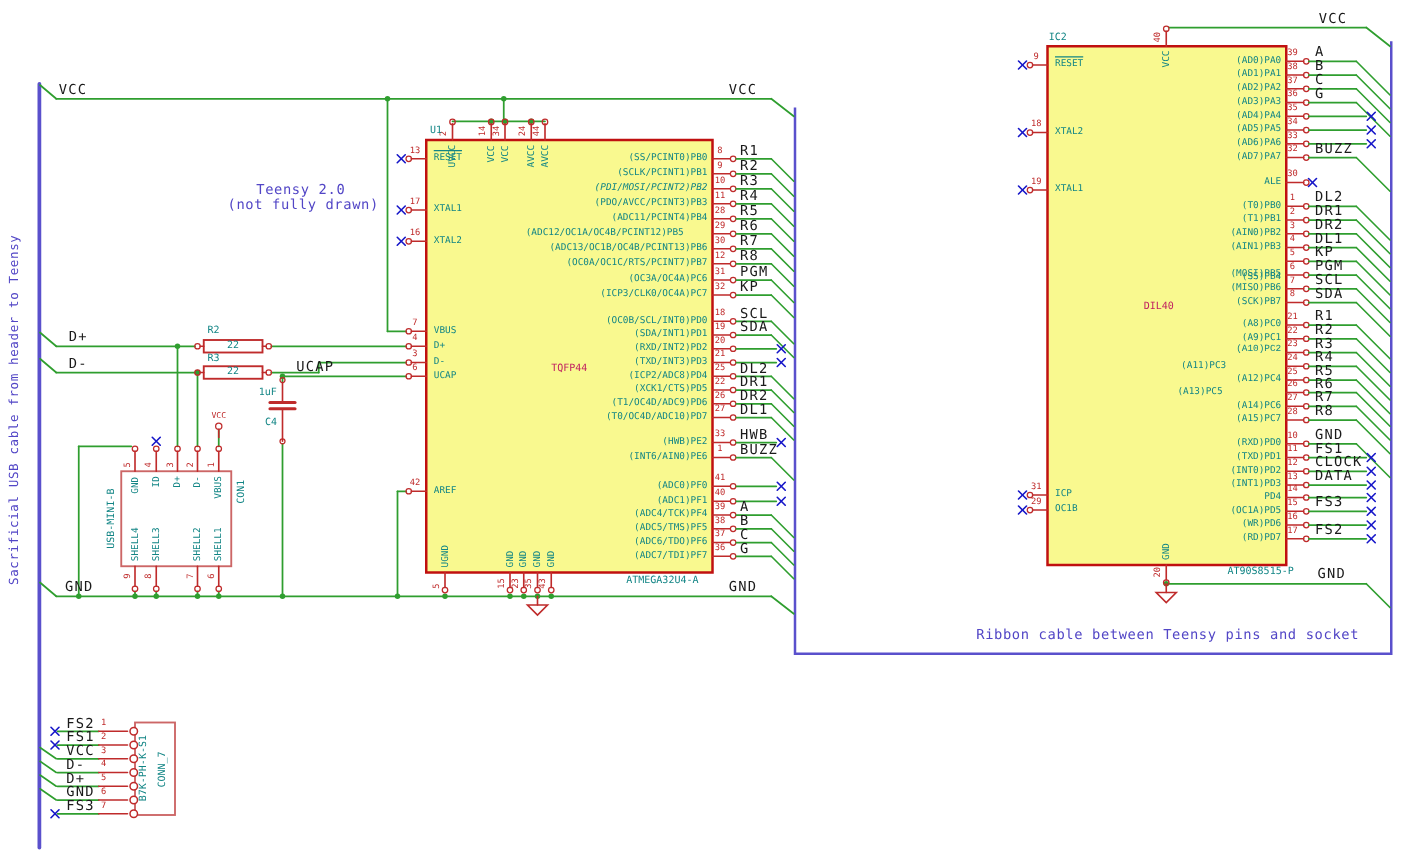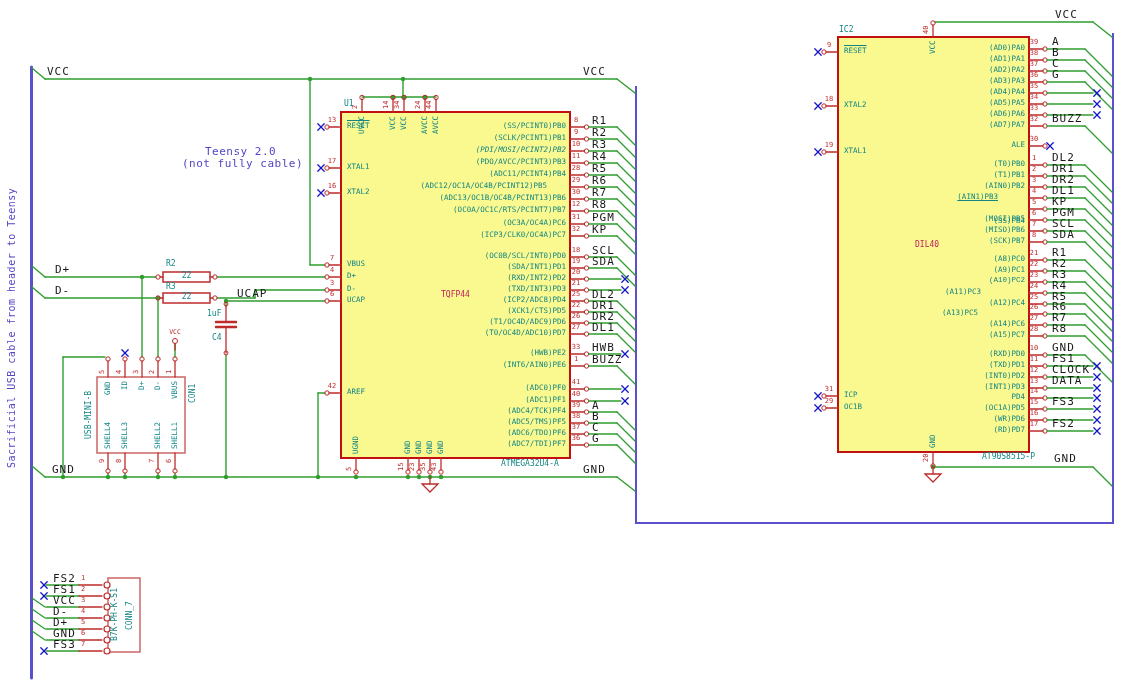--- a/index.html
+++ b/index.html
@@ -617,21 +617,21 @@
       <div class="txt pnum ctr" style="left: 1024px; top: 155px; width: 20px;">1</div>
       <div class="txt pname rgt" style="left: 895px; top: 160px; width: 130px;">(T0)PB0</div>
       <div class="txt lbl" style="left: 1052px; top: 152px;">DL2</div>
       <div class="txt pnum ctr" style="left: 1024px; top: 166px; width: 20px;">2</div>
       <div class="txt pname rgt" style="left: 895px; top: 171px; width: 130px;">(T1)PB1</div>
       <div class="txt lbl" style="left: 1052px; top: 163px;">DR1</div>
       <div class="txt pnum ctr" style="left: 1024px; top: 177px; width: 20px;">3</div>
       <div class="txt pname rgt" style="left: 895px; top: 182px; width: 130px;">(AIN0)PB2</div>
       <div class="txt lbl" style="left: 1052px; top: 174px;">DR2</div>
       <div class="txt pnum ctr" style="left: 1024px; top: 188px; width: 20px;">4</div>
-      <div class="txt pname rgt" style="left: 868px; top: 193px; width: 130px; text-decoration: underline;">(AIN1)PB3</div>
+      <div class="txt pname rgt" style="left: 895px; top: 193px; width: 130px;">(AIN1)PB3</div>
       <div class="txt lbl" style="left: 1052px; top: 185px;">DL1</div>
       <div class="txt pnum ctr" style="left: 1024px; top: 199px; width: 20px;">5</div>
       <div class="txt pname rgt" style="left: 895px; top: 217px; width: 130px;">(SS)PB4</div>
       <div class="txt lbl" style="left: 1052px; top: 196px;">KP</div>
       <div class="txt pnum ctr" style="left: 1024px; top: 210px; width: 20px;">6</div>
       <div class="txt pname rgt" style="left: 895px; top: 215px; width: 130px;">(MOSI)PB5</div>
       <div class="txt lbl" style="left: 1052px; top: 207px;">PGM</div>
       <div class="txt pnum ctr" style="left: 1024px; top: 221px; width: 20px;">7</div>
       <div class="txt pname rgt" style="left: 895px; top: 226px; width: 130px;">(MISO)PB6</div>
       <div class="txt lbl" style="left: 1052px; top: 218px;">SCL</div>
@@ -752,14 +752,15 @@
       <div class="txt ref" style="left: 212px; top: 334px;">C4</div>
       <div class="txt ref" style="left: 207px; top: 310px;">1uF</div>
       <div class="txt ref rot" style="left: 85px; top: 439px;">USB-MINI-B</div>
       <div class="txt ref rot" style="left: 189px; top: 403px;">CON1</div>
       <div class="txt ref rot" style="left: 111px; top: 641px;">B7K-PH-K-S1</div>
       <div class="txt ref rot" style="left: 126px; top: 630px;">CONN_7</div>
     </div>
 
   <div class="txt note vnote rot" style="left:7px;top:468px;">Sacrificial USB cable from header to Teensy</div>
   <div class="txt note" style="left:205px;top:146px;">Teensy 2.0</div>
-  <div class="txt note" style="left:182px;top:158px;">(not fully cable)</div>
+  <div class="txt note" style="left:182px;top:158px;">(not fully drawn)</div>
+  <div class="txt note" style="left:781px;top:502px;">Ribbon cable between Teensy pins and socket</div>
 </div>
 
 </body></html>

